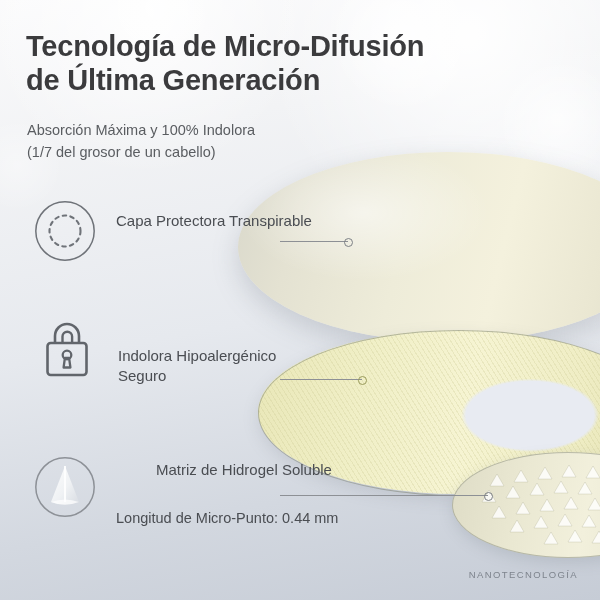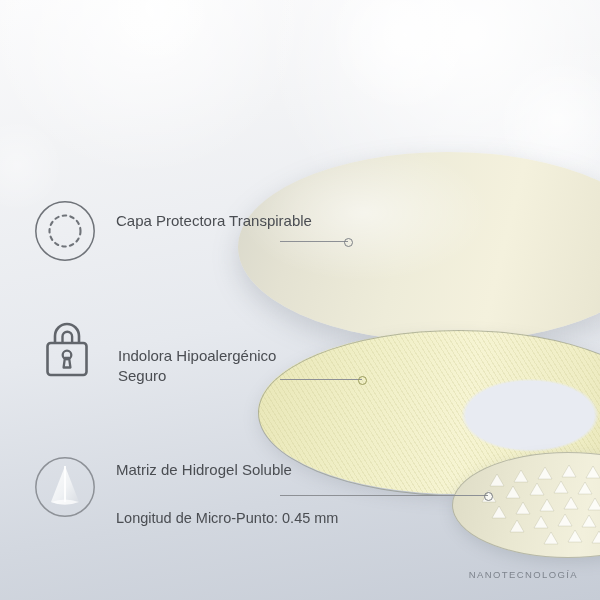--- a/index.html
+++ b/index.html
@@ -256,20 +256,23 @@
     <div class="leader" style="left:280px; top:241px; width:68px;"></div>
     <div class="dot" style="left:344px; top:238px;"></div>
 
     <div class="leader" style="left:280px; top:379px; width:82px;"></div>
     <div class="dot olive" style="left:358px; top:376px;"></div>
 
     <div class="leader" style="left:280px; top:495px; width:208px;"></div>
     <div class="dot" style="left:484px; top:492px;"></div>
   </div>
 
+  <div class="headline">Tecnología de Micro-Difusión de Última Generación</div>
+  <div class="subline" style="white-space: pre-line;">Absorción Máxima y 100% Indolora
+(1/7 del grosor de un cabello)</div>
 
   <div class="feature f1">
     <span class="icon-wrap">
       <svg width="62" height="62" viewBox="0 0 62 62">
         <circle cx="31" cy="31" r="29.2" fill="none" stroke="#6f7379" stroke-width="1.5"></circle>
         <circle cx="31" cy="31" r="15.5" fill="none" stroke="#6f7379" stroke-width="2.1" stroke-dasharray="3.6 4.2" stroke-linecap="round"></circle>
       </svg>
     </span>
     <div class="feature-text" style="white-space: normal; width: 230px;">Capa Protectora Transpirable</div>
   </div>
@@ -296,19 +299,19 @@
             <stop offset="55%" stop-color="#f2f4f6" stop-opacity="0.9"></stop>
             <stop offset="100%" stop-color="#d8dce2" stop-opacity="0.85"></stop>
           </linearGradient>
         </defs>
         <circle cx="31" cy="31" r="29.2" fill="none" stroke="#8d9197" stroke-width="1.5"></circle>
         <path d="M31 10 L45 46 Q31 52 17 46 Z" fill="url(#coneg)"></path>
         <path d="M31 10 L31 46" stroke="#ffffff" stroke-width="2" opacity="0.9"></path>
         <path d="M17 46 Q31 41 45 46 Q31 51 17 46 Z" fill="#ffffff" opacity="0.7"></path>
       </svg>
     </span>
-    <div class="feature-text" style="white-space: normal; width: 200px;">Matriz de Hidrogel Soluble</div>
-    <div class="feature-sub" style="position:absolute; left:82px; top:54px;">Longitud de Micro-Punto: 0.45 mm</div>
+    <div class="feature-text" style="white-space: normal; width: 200px; margin-left: 40px;">Matriz de Hidrogel Soluble</div>
+    <div class="feature-sub" style="position:absolute; left:82px; top:54px;">Longitud de Micro-Punto: 0.44 mm</div>
   </div>
 
   <div class="brand">NANOTECNOLOGÍA</div>
 
 </div>
 
 </body></html>

